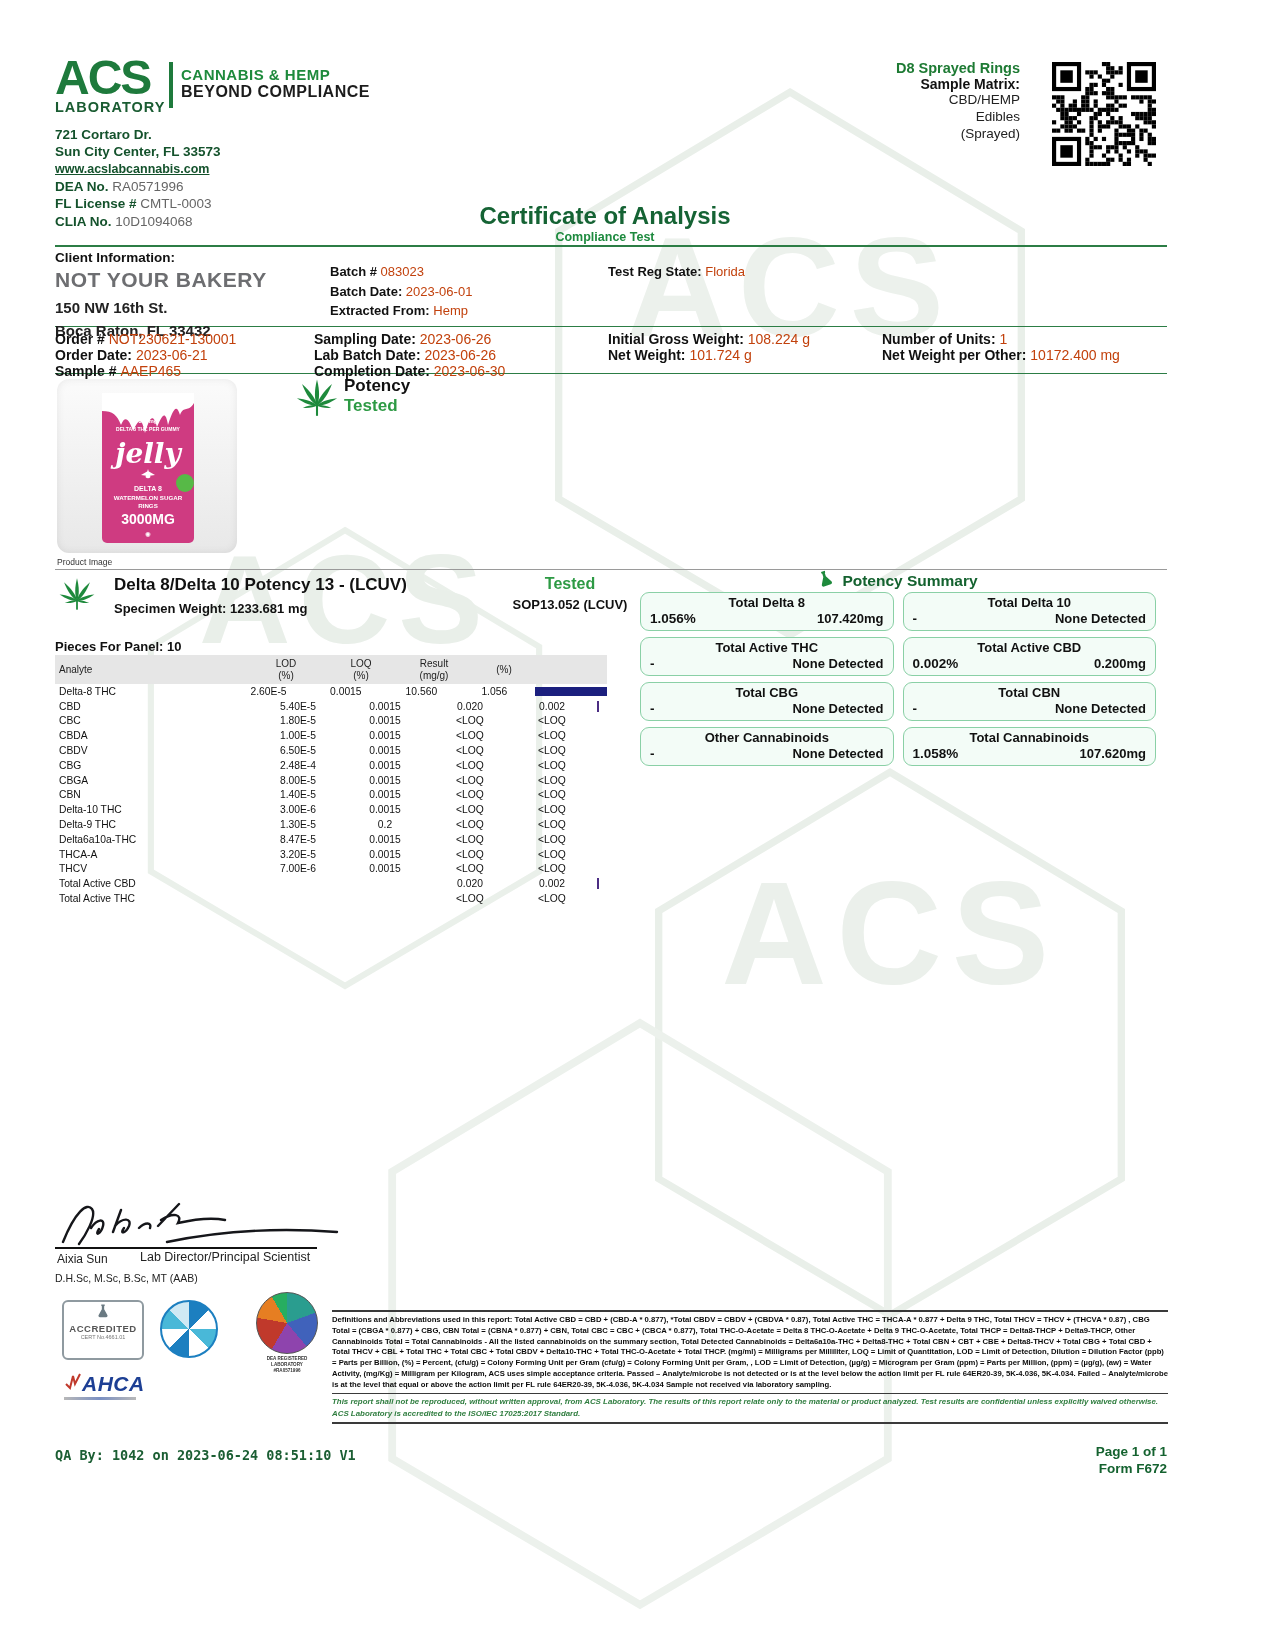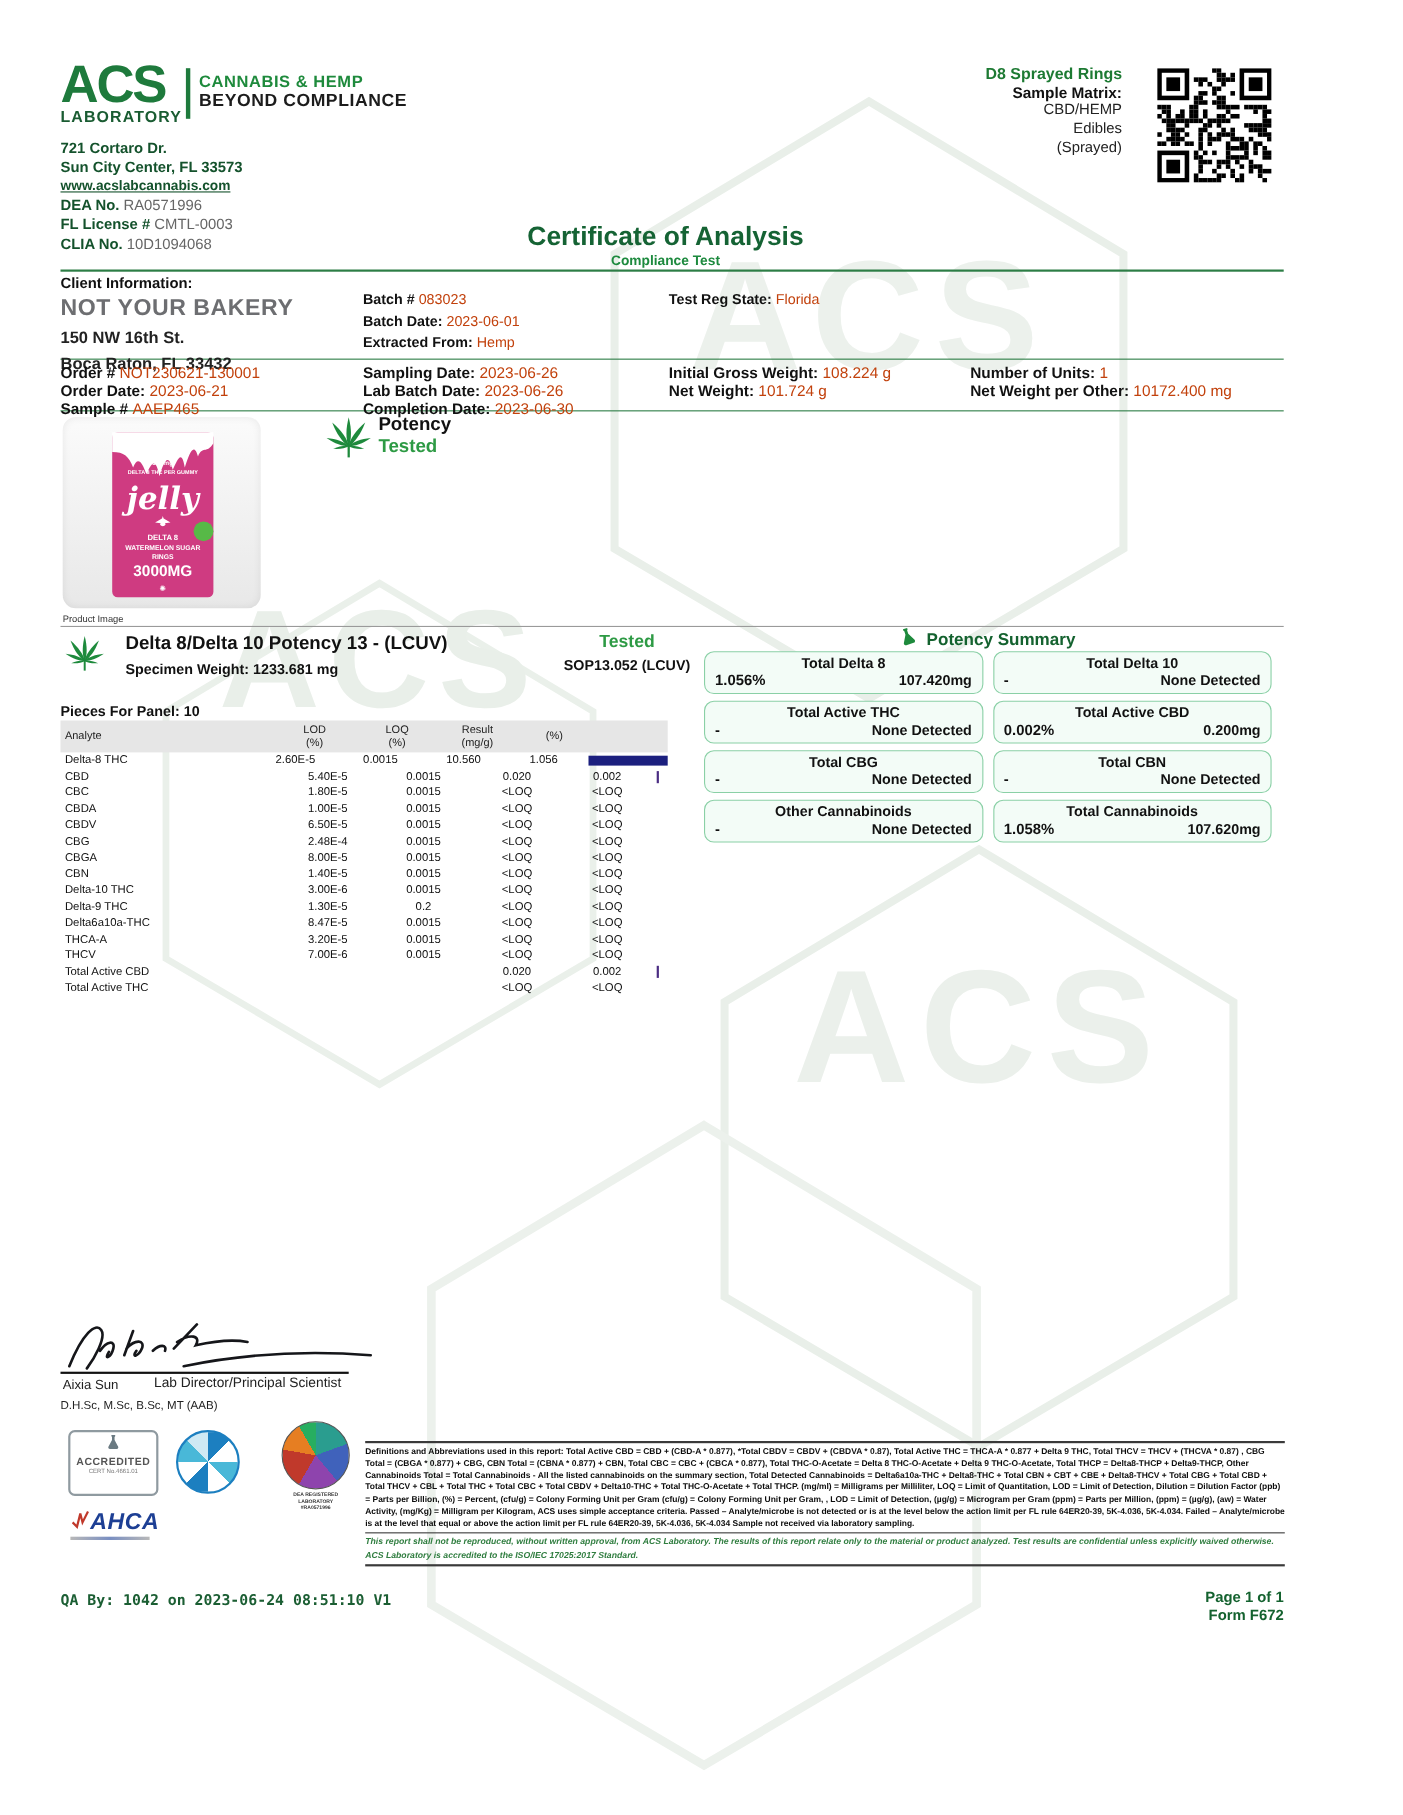--- a/index.html
+++ b/index.html
@@ -410,21 +410,21 @@
     </div>
   <div class="abs z kv-col" style="left:608px; top:262px; width:270px;">
       <div class="kv"><span class="kv-l">Test Reg State: </span><span class="kv-v">Florida</span></div>
     </div>
 
   <div class="abs z kv-tight" style="left:55px; top:331px; width:270px;">
       <div class="kv"><span class="kv-l">Order # </span><span class="kv-v">NOT230621-130001</span></div>
       <div class="kv"><span class="kv-l">Order Date: </span><span class="kv-v">2023-06-21</span></div>
       <div class="kv"><span class="kv-l">Sample # </span><span class="kv-v">AAEP465</span></div>
     </div>
-  <div class="abs z kv-tight" style="left:330px; top:331px; width:270px;">
+  <div class="abs z kv-tight" style="left:314px; top:331px; width:270px;">
       <div class="kv"><span class="kv-l">Sampling Date: </span><span class="kv-v">2023-06-26</span></div>
       <div class="kv"><span class="kv-l">Lab Batch Date: </span><span class="kv-v">2023-06-26</span></div>
       <div class="kv"><span class="kv-l">Completion Date: </span><span class="kv-v">2023-06-30</span></div>
     </div>
   <div class="abs z kv-tight" style="left:608px; top:331px; width:270px;">
       <div class="kv"><span class="kv-l">Initial Gross Weight: </span><span class="kv-v">108.224 g</span></div>
       <div class="kv"><span class="kv-l">Net Weight: </span><span class="kv-v">101.724 g</span></div>
     </div>
   <div class="abs z kv-tight" style="left:882px; top:331px; width:290px;">
       <div class="kv"><span class="kv-l">Number of Units: </span><span class="kv-v">1</span></div>

